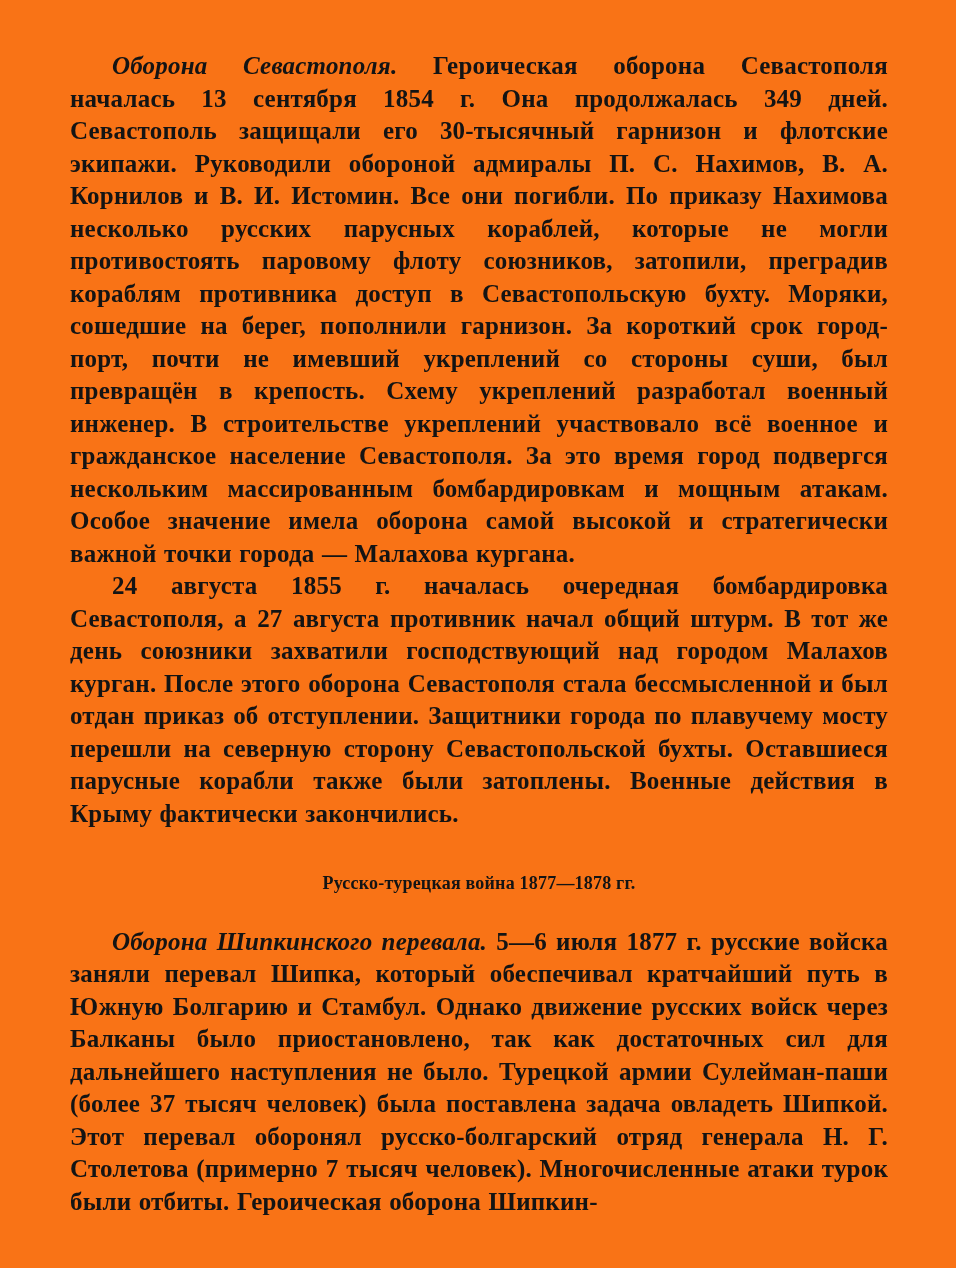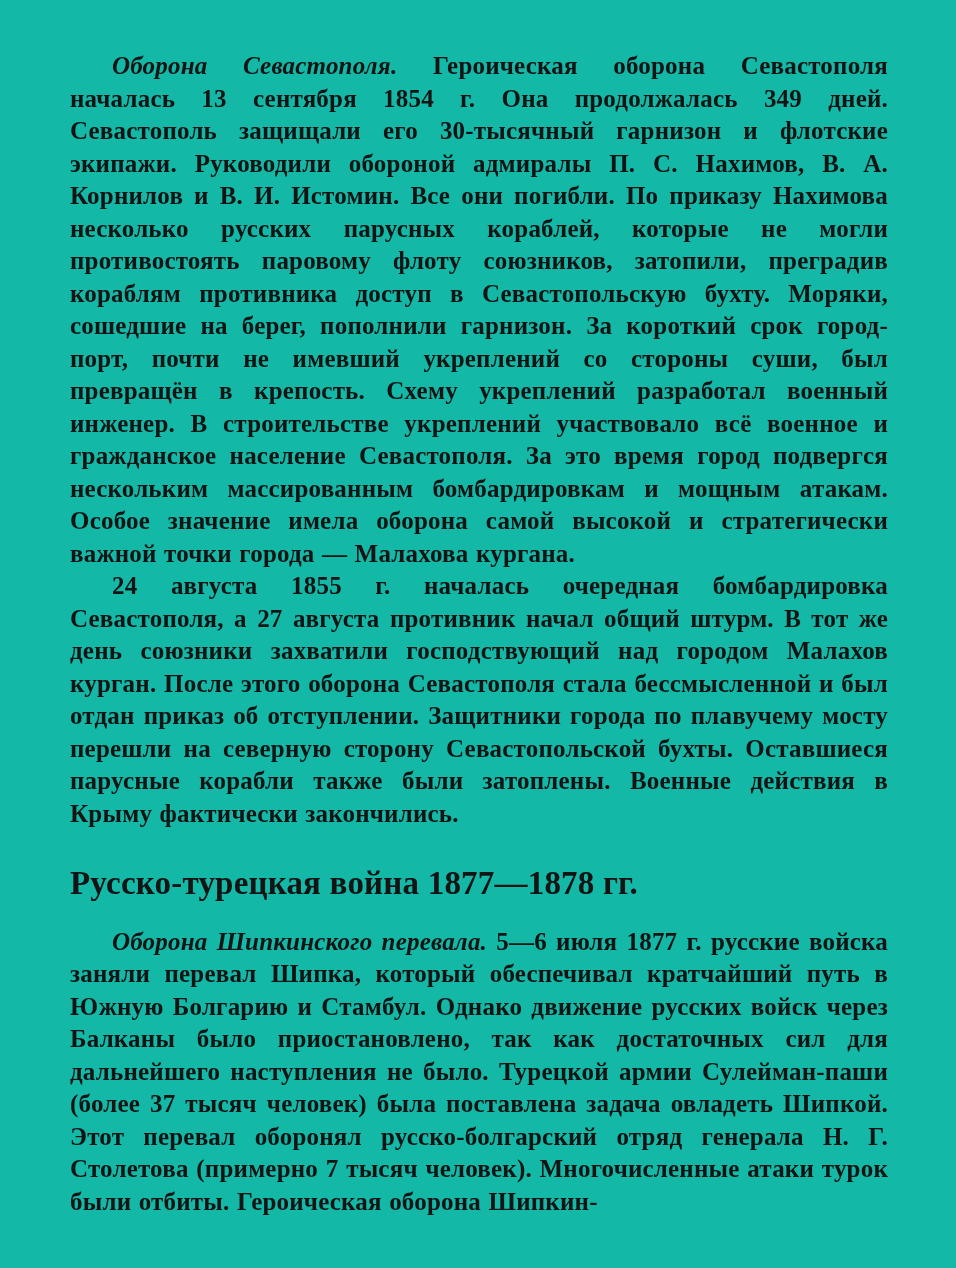--- a/index.html
+++ b/index.html
@@ -5,21 +5,21 @@
   html, body {
     margin: 0;
     padding: 0;
     background: #ffffff;
   }
   .page {
     position: relative;
     width: 956px;
     height: 1268px;
     margin: 0 auto;
-    background: #14b8a6;
+    background: #f97316;
     box-sizing: border-box;
     padding: 50px 68px 0 70px;
     font-family: "Liberation Serif", "DejaVu Serif", serif;
     font-weight: 700;
     font-size: 25px;
     line-height: 32.5px;
     color: #141414;
     overflow: hidden;
   }
   .para {
@@ -28,22 +28,23 @@
     text-indent: 42px;
     letter-spacing: 0.2px;
     word-spacing: 1px;
   }
   .lead {
     font-style: italic;
     font-weight: 700;
   }
   .section-heading {
     margin: 37px 0 26px 0;
+    text-align: center;
     text-indent: 0;
-    font-size: 33px;
+    font-size: 18px;
     font-weight: 700;
     letter-spacing: 0.2px;
   }
   .page-number {
     position: absolute;
     left: 0;
     right: 0;
     bottom: 38px;
     text-align: center;
     font-size: 24px;

